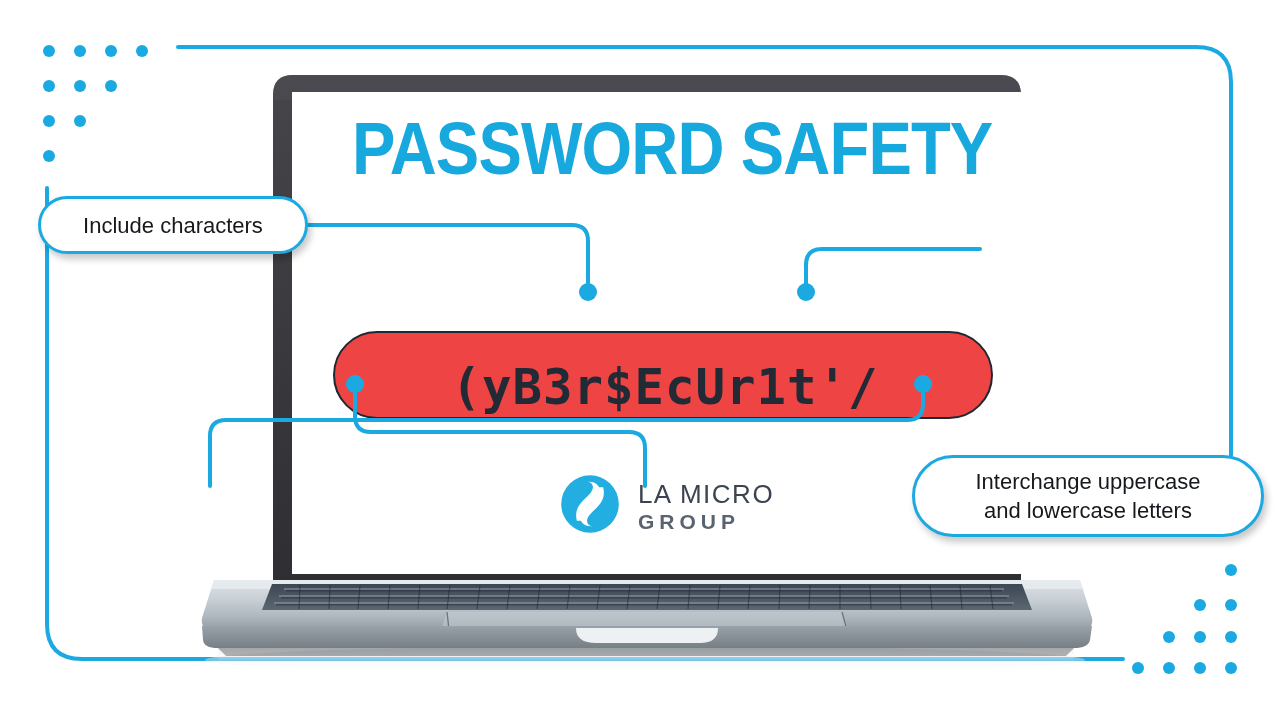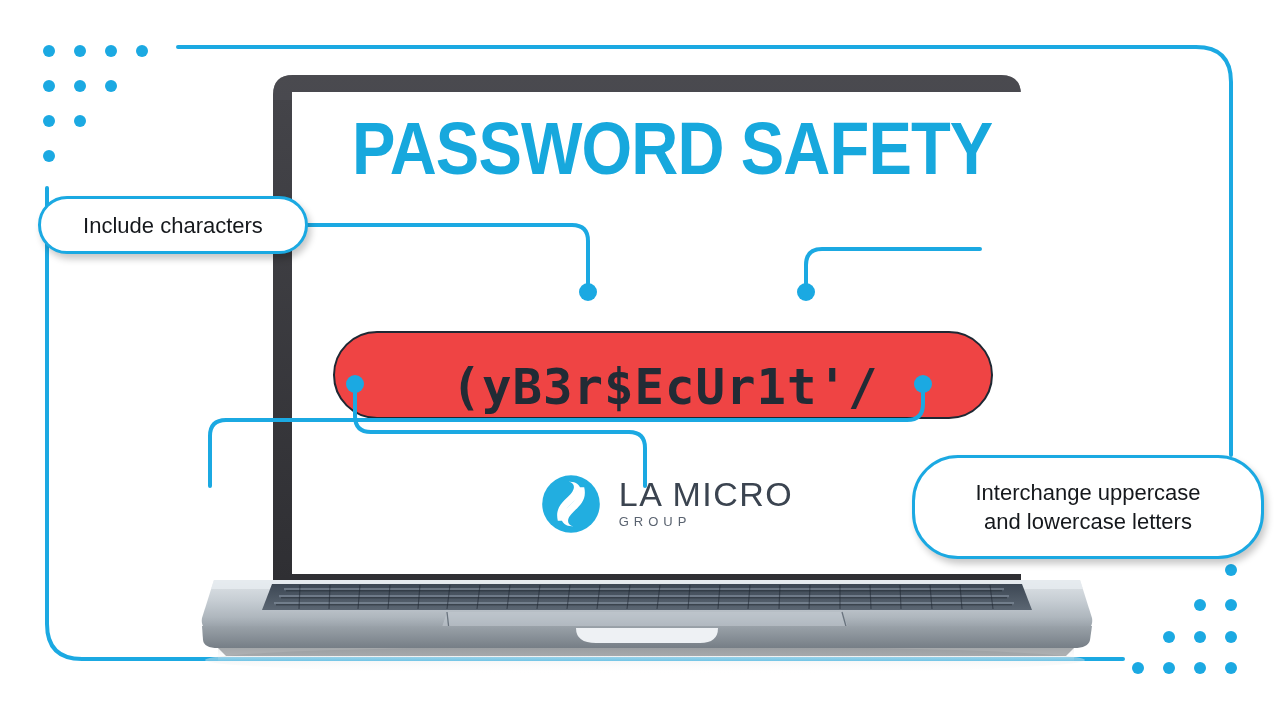--- a/index.html
+++ b/index.html
@@ -64,26 +64,26 @@
   }
   
   #logo-block{
     position:absolute; left:0; top:382px; width:716px;
     display:flex; align-items:center; justify-content:center; gap:18px;
   }
   #logo-mark{ width:60px; height:60px; flex:0 0 auto; }
   #logo-word{ display:flex; flex-direction:column; justify-content:center; }
   #logo-name{
     font-family:"Liberation Sans", sans-serif;
-    font-size:34px; font-weight:400; color:#3b4450;
+    font-size:26px; font-weight:400; color:#3b4450;
     letter-spacing:1.5px; line-height:36px;
   }
   #logo-sub{
     font-family:"Liberation Sans", sans-serif;
-    font-size:13px; font-weight:400; color:#5a6370;
+    font-size:21px; font-weight:700; color:#5a6370;
     letter-spacing:5px; line-height:20px;
   }
 
   
   .pill{
     position:absolute;
     background:#ffffff;
     border:3px solid #1ba9e2;
     border-radius:40px;
     display:flex; align-items:center; justify-content:center;
@@ -92,21 +92,21 @@
     font-family:"Liberation Sans", sans-serif;
     font-size:22px;
     line-height:27px;
     padding:0 22px;
     box-shadow:3px 5px 7px rgba(0,0,0,0.22);
     white-space:pre-line;
   }
   #pill-include      { left:38px;  top:196px;  width:270px; height:58px; }
   #pill-numbers      { left:980px; top:220px;  width:270px; height:58px; }
   #pill-length       { left:20px;  top:486px;  width:386px; height:58px; }
-  #pill-interchange  { left:912px; top:455px;  width:352px; height:104px;
+  #pill-interchange  { left:912px; top:455px;  width:352px; height:82px;
                        font-size:22px; line-height:29px; border-radius:46px; }
 </style>
 </head>
 <body>
 
 <div id="stage">
 
   <svg class="layer" id="frame-layer" viewBox="0 0 1281 720">
 
     <path d="M 178 47 L 1196 47 Q 1231 47 1231 82 L 1231 455" fill="none" stroke="#1ba9e2" stroke-width="4" stroke-linecap="round"></path>

